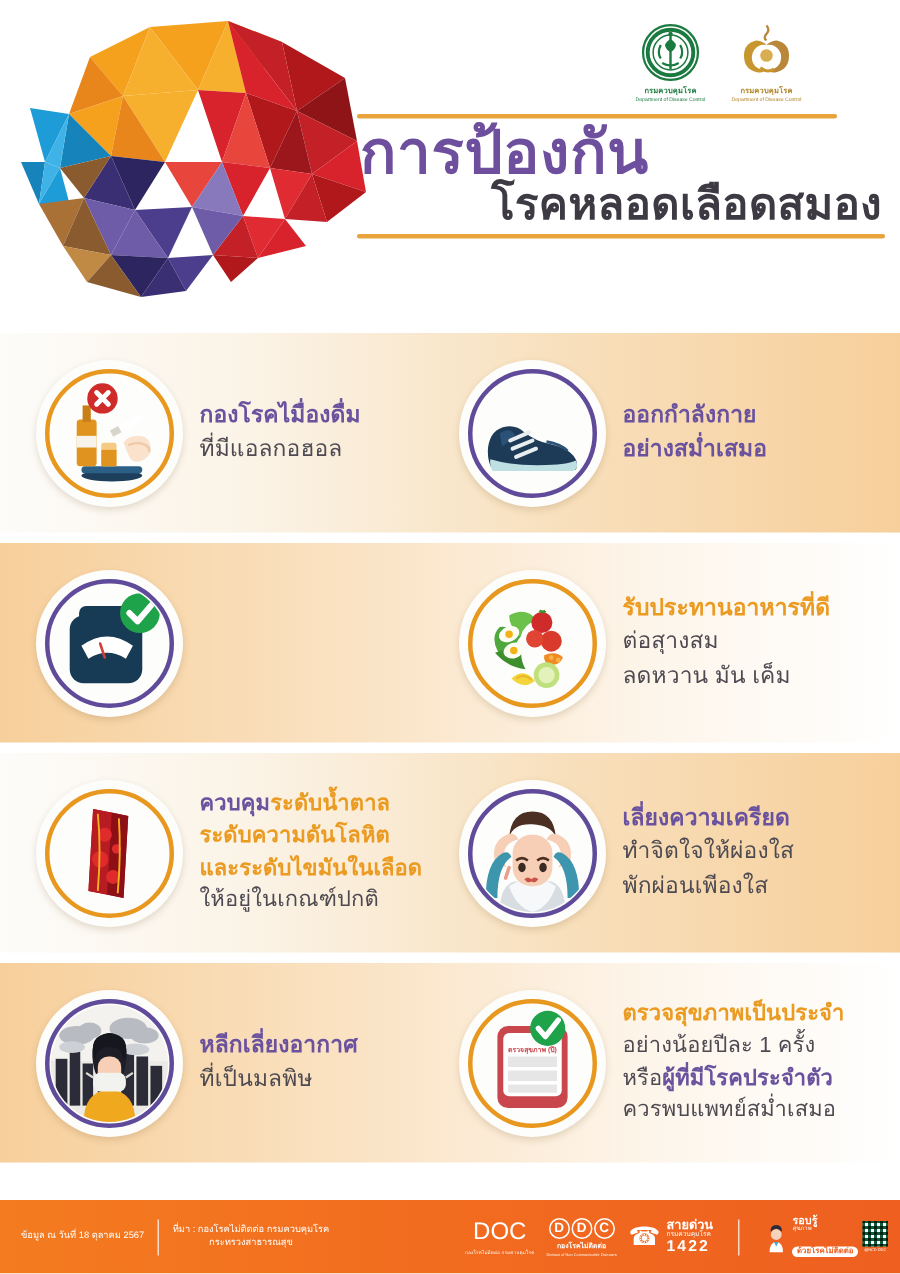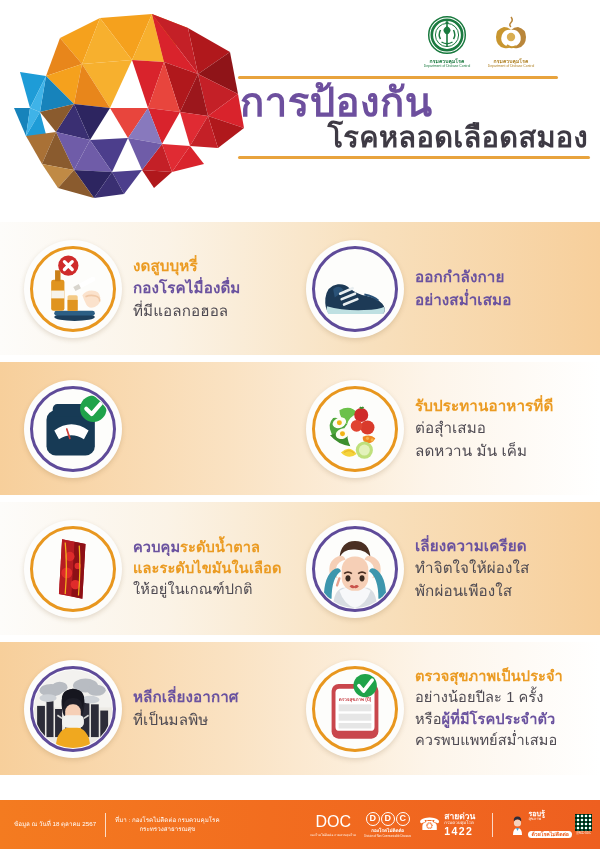--- a/index.html
+++ b/index.html
@@ -238,21 +238,20 @@
      <rect x="50" y="40" width="8" height="6" transform="rotate(-28 65 43)" fill="#d8d5cd"></rect>
      <circle cx="48" cy="30" r="2.2" fill="#c9472e"></circle>
      <circle cx="51" cy="25" r="1.6" fill="#e06a3c"></circle>
      <circle cx="44" cy="20" r="13" fill="#cf2b2b"></circle>
      <path d="M39 15 L49 25 M49 15 L39 25" stroke="#fff" stroke-width="4.2" stroke-linecap="round"></path>
    </svg>
           </div>
           <div class="ring"></div>
         </div>
         <div class="txt">
-          <div class="ln"><span class="seg c-orange">งดสูบบุหรี่</span></div>
           <div class="ln"><span class="seg c-purple">กองโรคไมื่องดื่ม</span></div>
           <div class="ln"><span class="seg c-gray">ที่มีแอลกอฮอล</span></div>
         </div>
       </div>
       <div class="cell right">
         <div class="badge purple">
           <div class="art">
             <svg viewBox="0 0 100 100">
      <rect width="100" height="100" fill="#fdfdfb"></rect>
      <path d="M12 62 q2 -16 16 -18 q9 -1 15 5 q10 8 22 10 q14 3 20 10 q5 6 2 12 L16 81 q-5 -7 -4 -19Z" fill="#1d3a56"></path>
@@ -314,21 +313,21 @@
      <circle cx="62" cy="77" r="11" fill="#bfe07c"></circle>
      <circle cx="62" cy="77" r="7" fill="#e3f2bb"></circle>
      <path d="M32 80 q11 -10 20 2 q-10 8 -20 -2Z" fill="#f5d33b"></path>
      <path d="M36 80 q7 -5 13 1" stroke="#e8b82a" stroke-width="1.6" fill="none"></path>
    </svg>
           </div>
           <div class="ring"></div>
         </div>
         <div class="txt">
           <div class="ln"><span class="seg c-orange">รับประทานอาหารที่ดี</span></div>
-          <div class="ln"><span class="seg c-gray">ต่อสุำเสมอ</span></div>
+          <div class="ln"><span class="seg c-gray">ต่อสุางสม</span></div>
           <div class="ln"><span class="seg c-gray">ลดหวาน มัน เค็ม</span></div>
         </div>
       </div>
     </div>
     <div class="row-gap"></div>
     <div class="row odd">
       <div class="cell left">
         <div class="badge">
           <div class="art">
             <svg viewBox="0 0 100 100">
@@ -341,20 +340,21 @@
      <circle cx="53" cy="70" r="6" fill="#df2b2b"></circle>
      <circle cx="56" cy="46" r="4" fill="#df2b2b"></circle>
      <path d="M40 16 q3 30 0 66" stroke="#f2b31c" stroke-width="1.6" fill="none"></path>
      <path d="M58 20 q2 30 -1 64" stroke="#f2b31c" stroke-width="1.6" fill="none"></path>
    </svg>
           </div>
           <div class="ring"></div>
         </div>
         <div class="txt">
           <div class="ln sm"><span class="seg c-purple">ควบคุม</span><span class="seg c-orange">ระดับน้ำตาล</span></div>
+          <div class="ln sm"><span class="seg c-orange">ระดับความดันโลหิต</span></div>
           <div class="ln sm"><span class="seg c-orange">และระดับไขมันในเลือด</span></div>
           <div class="ln sm"><span class="seg c-gray">ให้อยู่ในเกณฑ์ปกติ</span></div>
         </div>
       </div>
       <div class="cell right">
         <div class="badge purple">
           <div class="art">
             <svg viewBox="0 0 100 100">
      <rect width="100" height="100" fill="#fdfdfb"></rect>
      <path d="M22 100 q0 -22 12 -26 l32 0 q12 4 12 26Z" fill="#d8dde2"></path>

